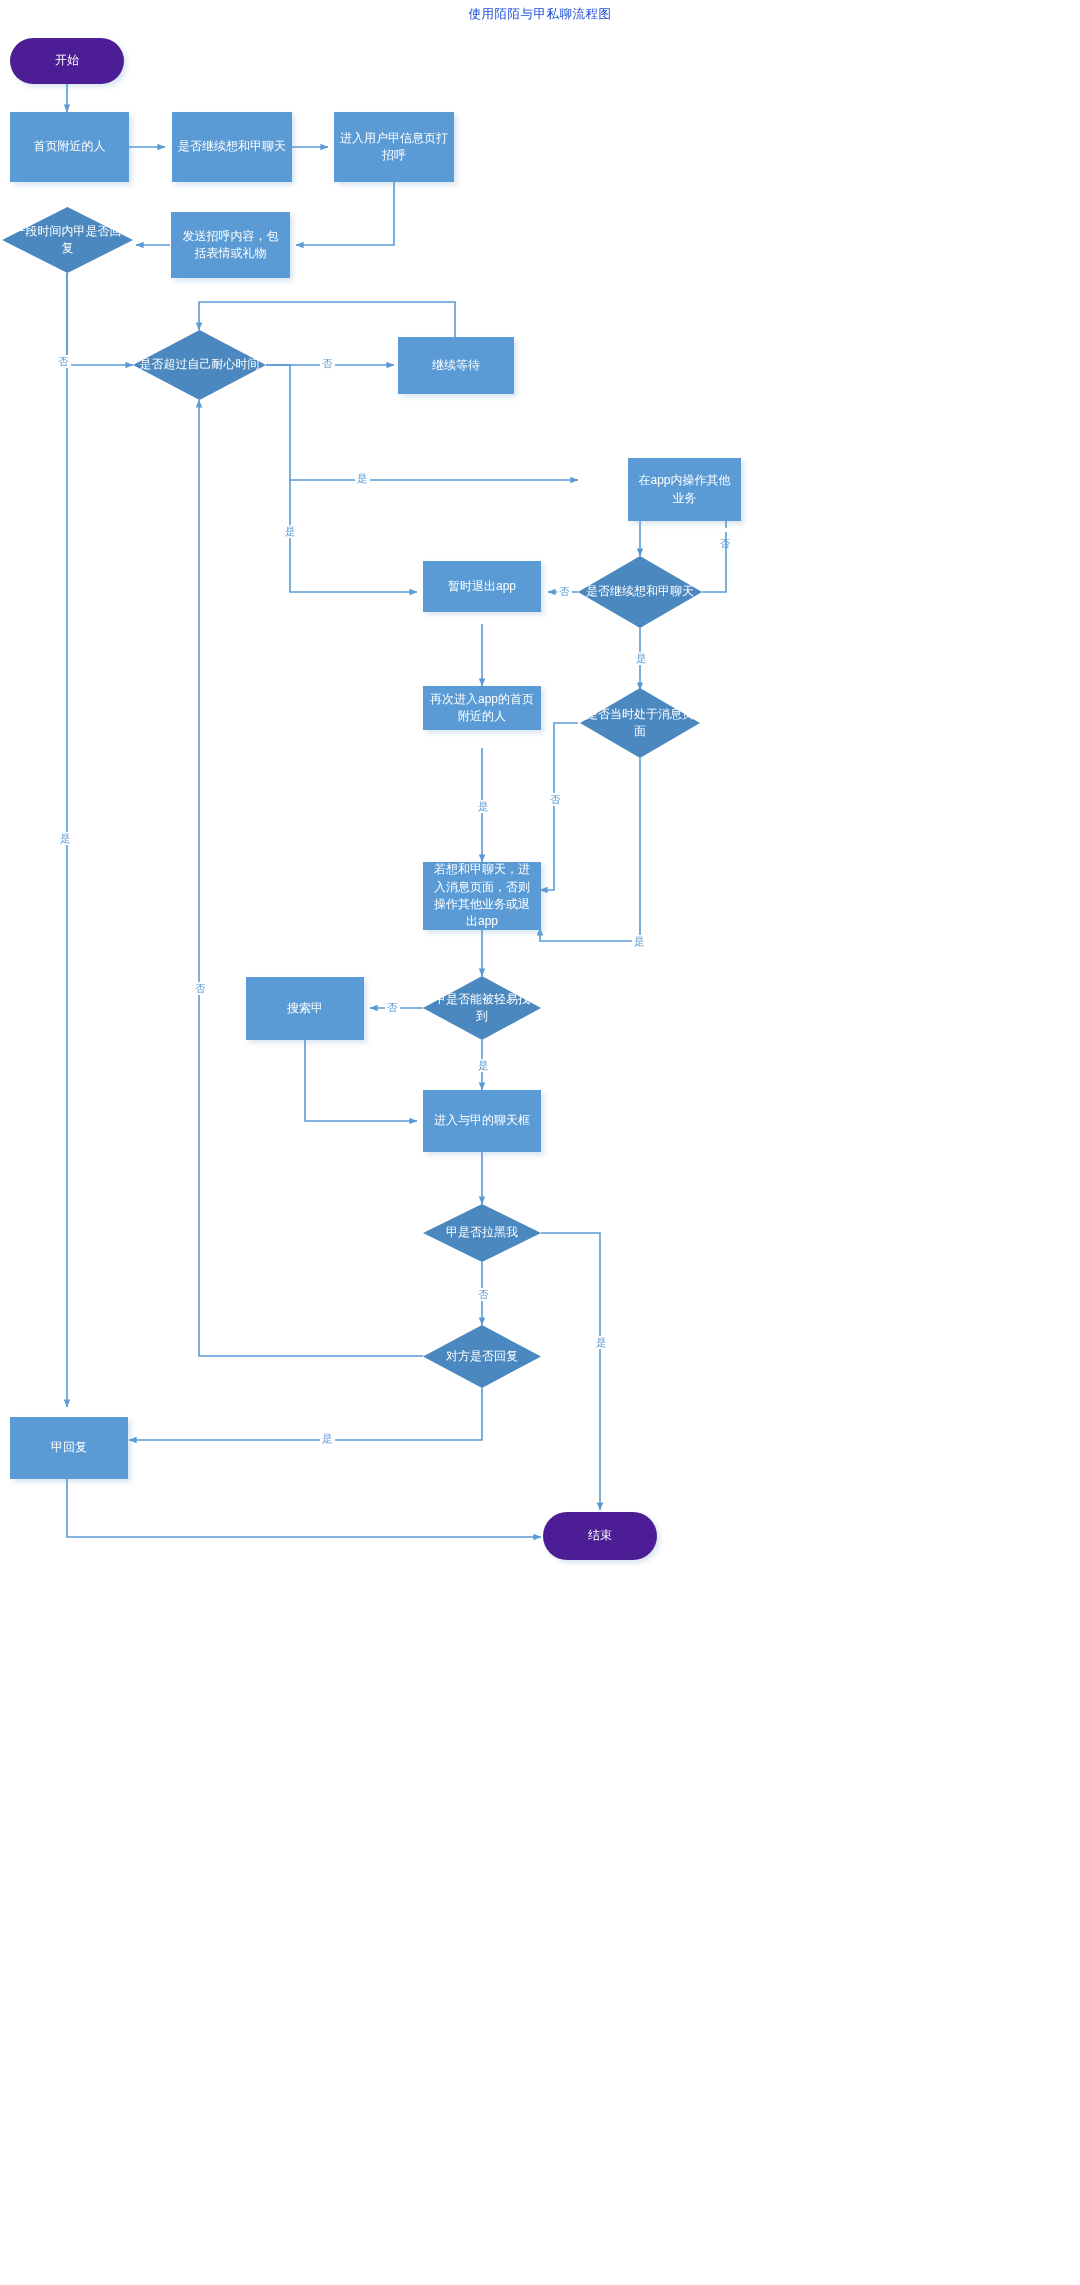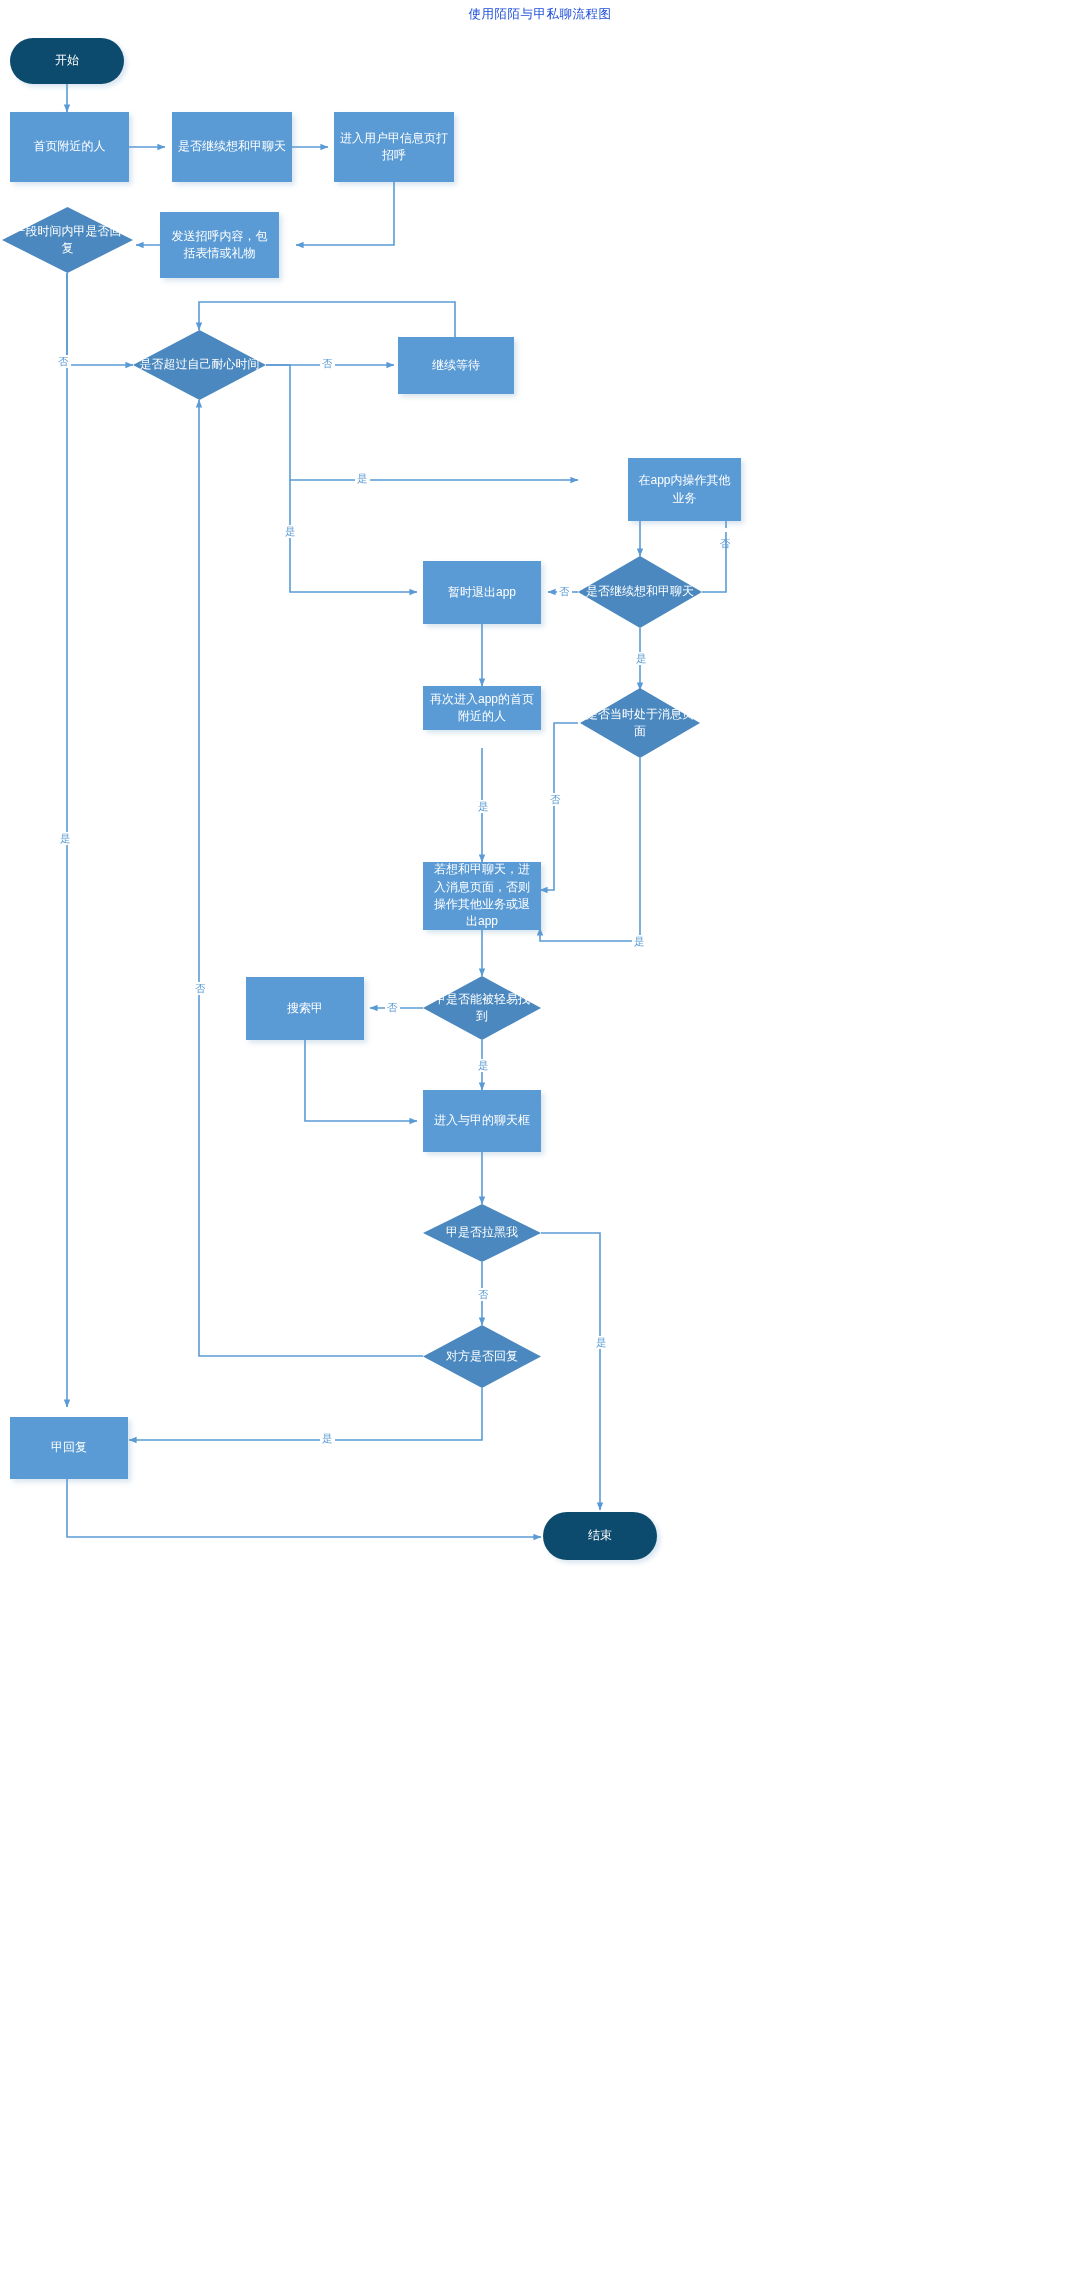--- a/index.html
+++ b/index.html
@@ -47,21 +47,21 @@
     display:block;
     padding:0 6px;
     pointer-events:none;
     white-space:pre-line;
   }
   .rect{
     background:#5b9bd5;
     box-shadow:3px 3px 5px rgba(120,160,200,.28);
   }
   .terminator{
-    background:#0c4a6e;
+    background:#4c1d95;
     border-radius:26px;
     box-shadow:3px 3px 5px rgba(120,160,200,.28);
   }
   .diamond{
     background:transparent;
     box-shadow:none;
     justify-content:center;
   }
   .diamond .dmd-bg{
     position:absolute;
@@ -175,21 +175,21 @@
   </div>
 
   <div class="node rect" style="left:172px; top:112px; width:120px; height:70px;">
     <span class="lbl">是否继续想和甲聊天</span>
   </div>
 
   <div class="node rect" style="left:334px; top:112px; width:120px; height:70px;">
     <span class="lbl">进入用户甲信息页打招呼</span>
   </div>
 
-  <div class="node rect" style="left:160px; top:212px; width:119px; height:66px;">
+  <div class="node rect" style="left:171px; top:212px; width:119px; height:66px;">
     <span class="lbl">发送招呼内容，包括表情或礼物</span>
   </div>
 
   <div class="node diamond" style="left:2px; top:207px; width:131px; height:66px;">
     <span class="dmd-bg"></span>
     <span class="lbl">一段时间内甲是否回复</span>
   </div>
 
   <div class="node diamond" style="left:133px; top:330px; width:133px; height:70px;">
     <span class="dmd-bg"></span>
@@ -202,21 +202,21 @@
 
   <div class="node rect" style="left:584px; top:458px; width:113px; height:63px;margin-left:44px;">
     <span class="lbl">在app内操作其他业务</span>
   </div>
 
   <div class="node diamond" style="left:578px; top:556px; width:124px; height:72px;">
     <span class="dmd-bg"></span>
     <span class="lbl">是否继续想和甲聊天</span>
   </div>
 
-  <div class="node rect" style="left:423px; top:561px; width:118px; height:63px;">
+  <div class="node rect" style="left:423px; top:561px; width:118px; height:51px;">
     <span class="lbl">暂时退出app</span>
   </div>
 
   <div class="node rect" style="left:423px; top:686px; width:118px; height:44px;">
     <span class="lbl">再次进入app的首页附近的人</span>
   </div>
 
   <div class="node diamond" style="left:580px; top:688px; width:120px; height:70px;">
     <span class="dmd-bg"></span>
     <span class="lbl">是否当时处于消息页面</span>

